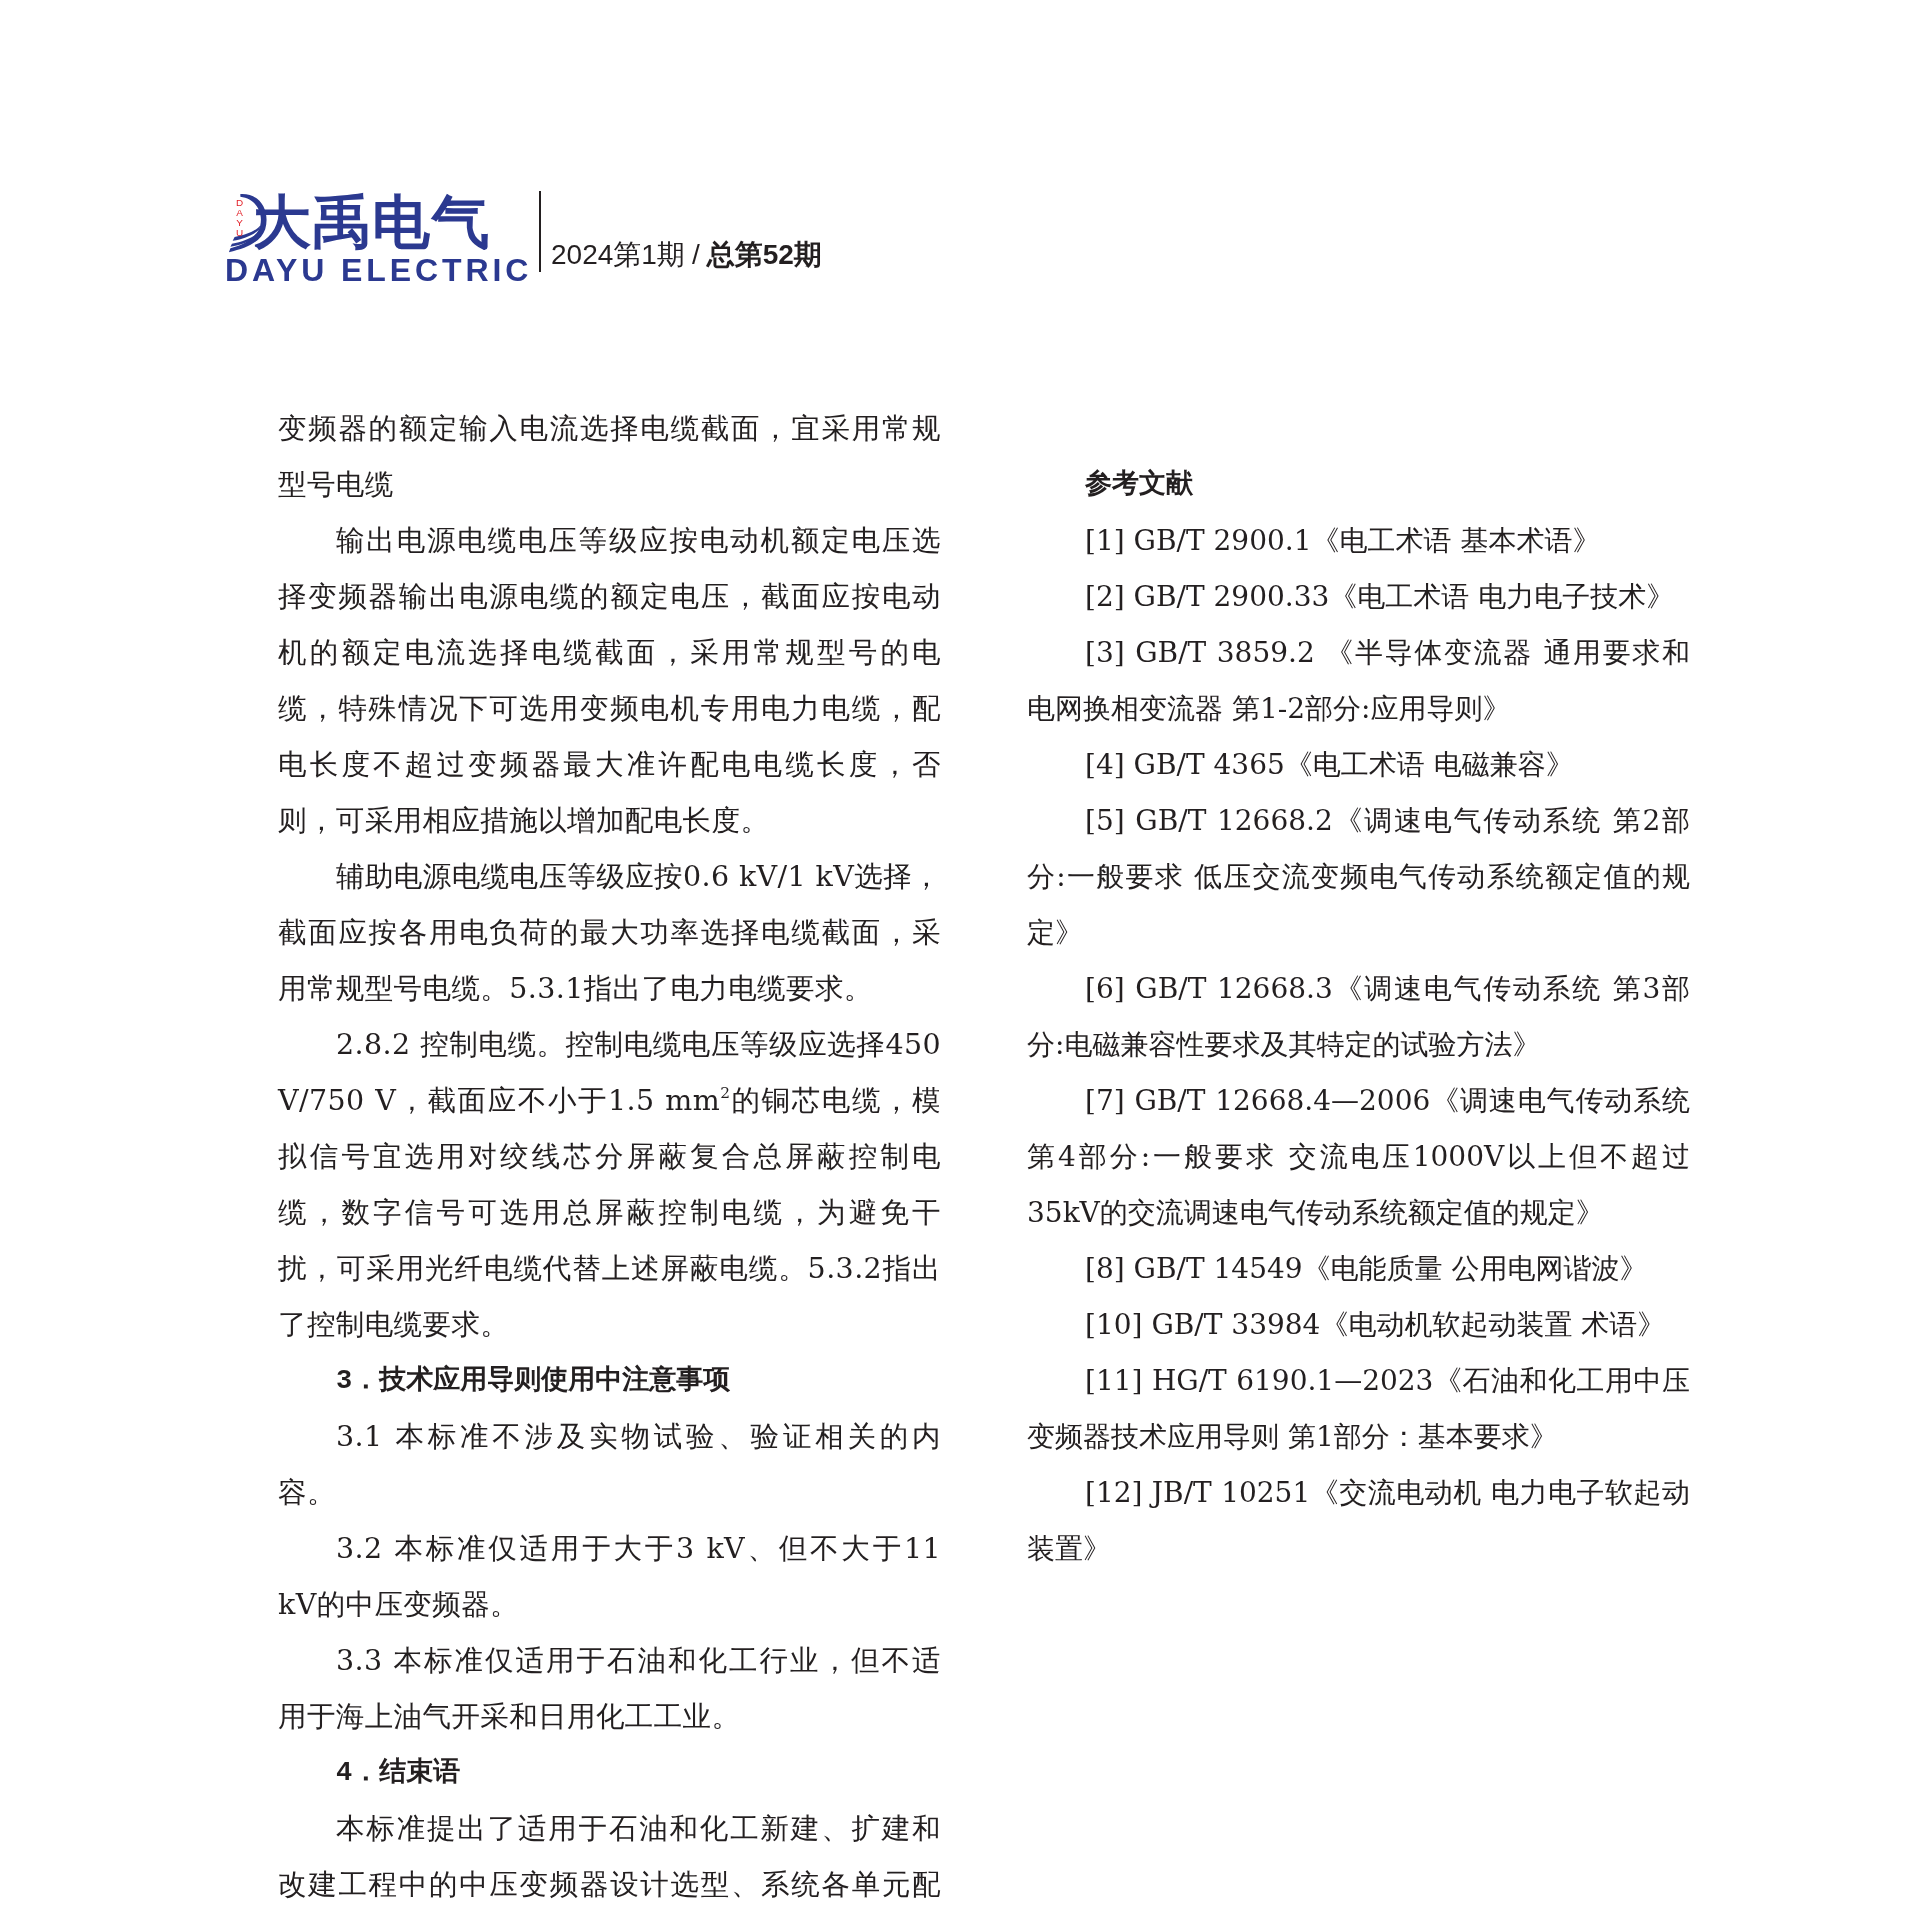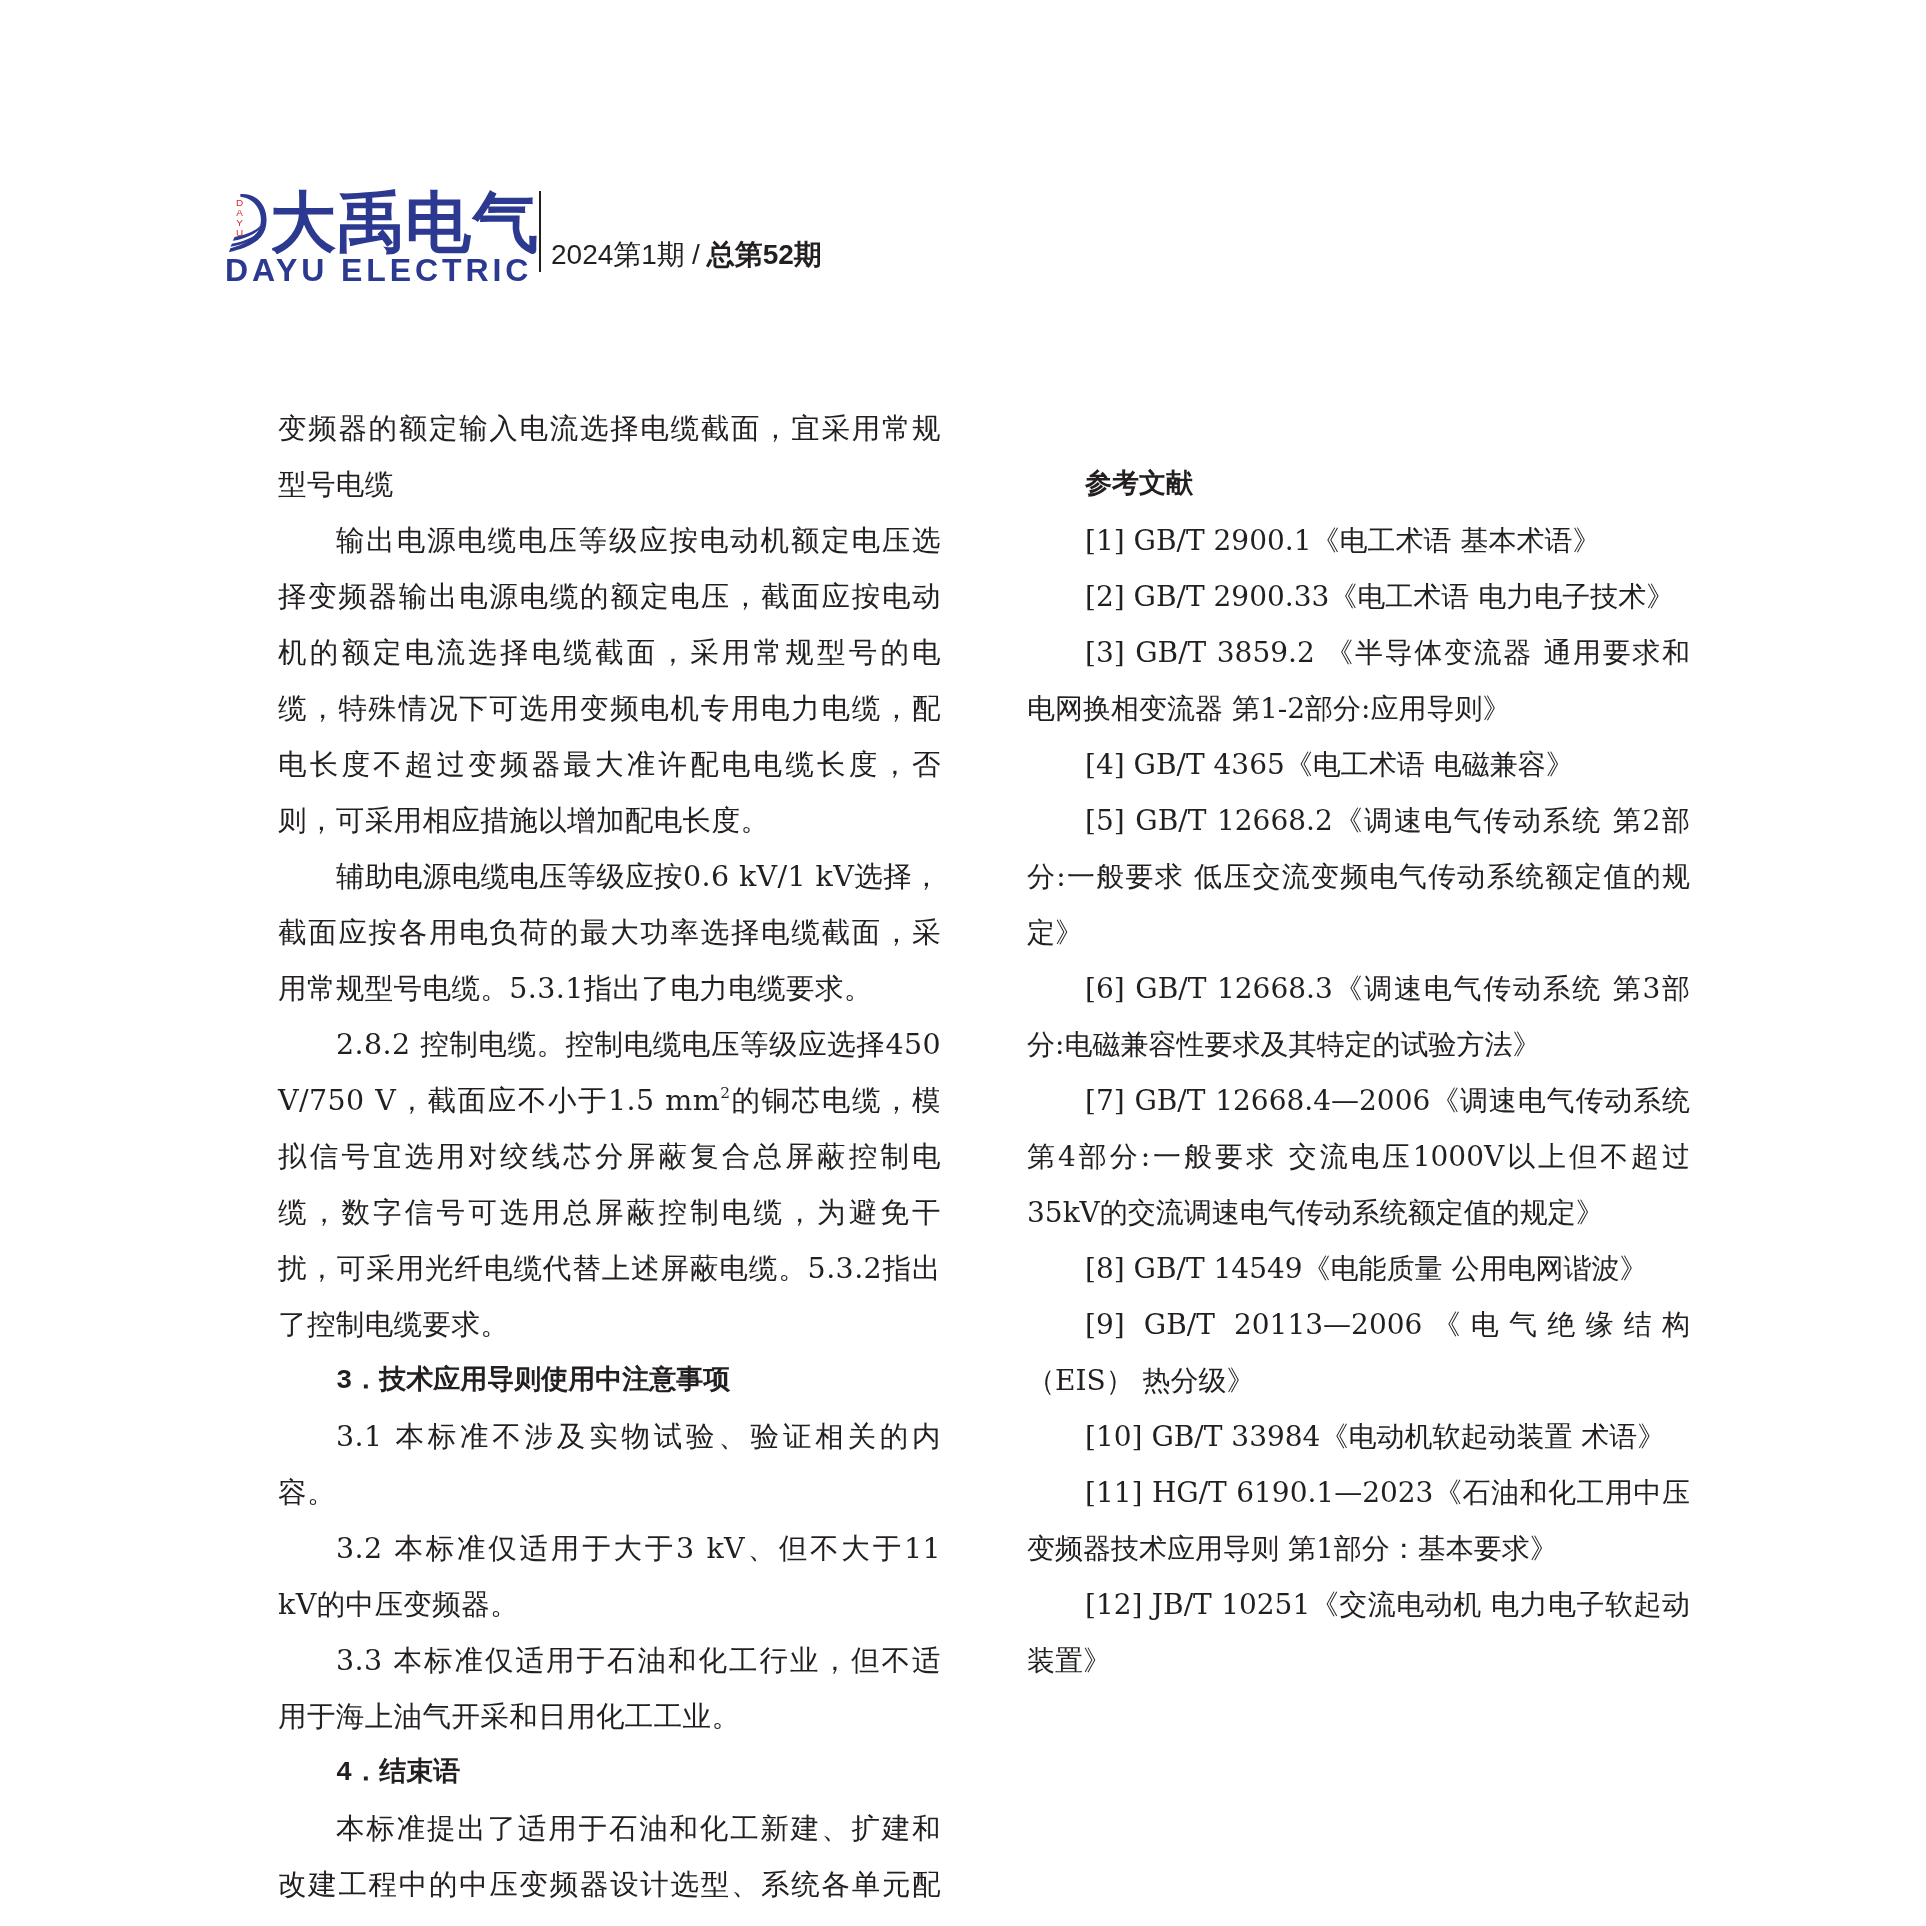--- a/index.html
+++ b/index.html
@@ -9,22 +9,22 @@
     font-family: "DejaVu Serif", "Liberation Serif", serif;
     color: #231f20;
   }
   
   .bg-mountains { position: absolute; left: 0; top: 0; width: 1938px; height: 2648px; z-index: 0; }
 
   
   .masthead { position: absolute; left: 225px; top: 191px; height: 92px; z-index: 2; }
   .logo-mark { position: absolute; left: 0; top: 0; width: 46px; height: 65px; }
   .logo-cn {
-    position: absolute; left: 45px; top: -0.8px; white-space: nowrap;
-    font-family: "DejaVu Sans", sans-serif; font-weight: bold; font-size: 66px; line-height: 65px;
+    position: absolute; left: 28px; top: -0.8px; white-space: nowrap;
+    font-family: "DejaVu Sans", sans-serif; font-weight: bold; font-size: 58px; line-height: 65px;
     color: #2b3990; letter-spacing: 1.5px;
   }
   .logo-en {
     position: absolute; left: 0; top: 65px; white-space: nowrap;
     font-family: "Liberation Sans", sans-serif; font-weight: bold; font-size: 32px; line-height: 28px;
     color: #2b3990; letter-spacing: 3.9px;
   }
   .mast-divider { position: absolute; left: 314px; top: 0; width: 1.9px; height: 81px; background: #231f20; }
   .issue {
     position: absolute; left: 326px; top: 48px; white-space: nowrap;
@@ -115,19 +115,18 @@
   <p class="h">参考文献</p>
   <div>
     <p class="ref"><span>[1] GB/T 2900.1</span><span class="ref-title">《电工术语 基本术语》</span></p>
     <p class="ref"><span>[2] GB/T 2900.33</span><span class="ref-title">《电工术语 电力电子技术》</span></p>
     <p class="ref"><span>[3] GB/T 3859.2 </span><span class="ref-title">《半导体变流器 通用要求和电网换相变流器 第1-2部分:应用导则》</span></p>
     <p class="ref"><span>[4] GB/T 4365</span><span class="ref-title">《电工术语 电磁兼容》</span></p>
     <p class="ref"><span>[5] GB/T 12668.2</span><span class="ref-title">《调速电气传动系统 第2部分:一般要求 低压交流变频电气传动系统额定值的规定》</span></p>
     <p class="ref"><span>[6] GB/T 12668.3</span><span class="ref-title">《调速电气传动系统 第3部分:电磁兼容性要求及其特定的试验方法》</span></p>
     <p class="ref"><span>[7] GB/T 12668.4—2006</span><span class="ref-title">《调速电气传动系统 第4部分:一般要求 交流电压1000V以上但不超过35kV的交流调速电气传动系统额定值的规定》</span></p>
     <p class="ref"><span>[8] GB/T 14549</span><span class="ref-title">《电能质量 公用电网谐波》</span></p>
-    <p class="ref"><span>[9] GB/T 20113—2006</span><span class="ref-title">《电气绝缘结构（EIS） 热分级》</span></p>
     <p class="ref"><span>[10] GB/T 33984</span><span class="ref-title">《电动机软起动装置 术语》</span></p>
     <p class="ref"><span>[11] HG/T 6190.1—2023</span><span class="ref-title">《石油和化工用中压变频器技术应用导则 第1部分：基本要求》</span></p>
     <p class="ref"><span>[12] JB/T 10251</span><span class="ref-title">《交流电动机 电力电子软起动装置》</span></p>
   </div>
 </div>
 
 
 </body></html>

